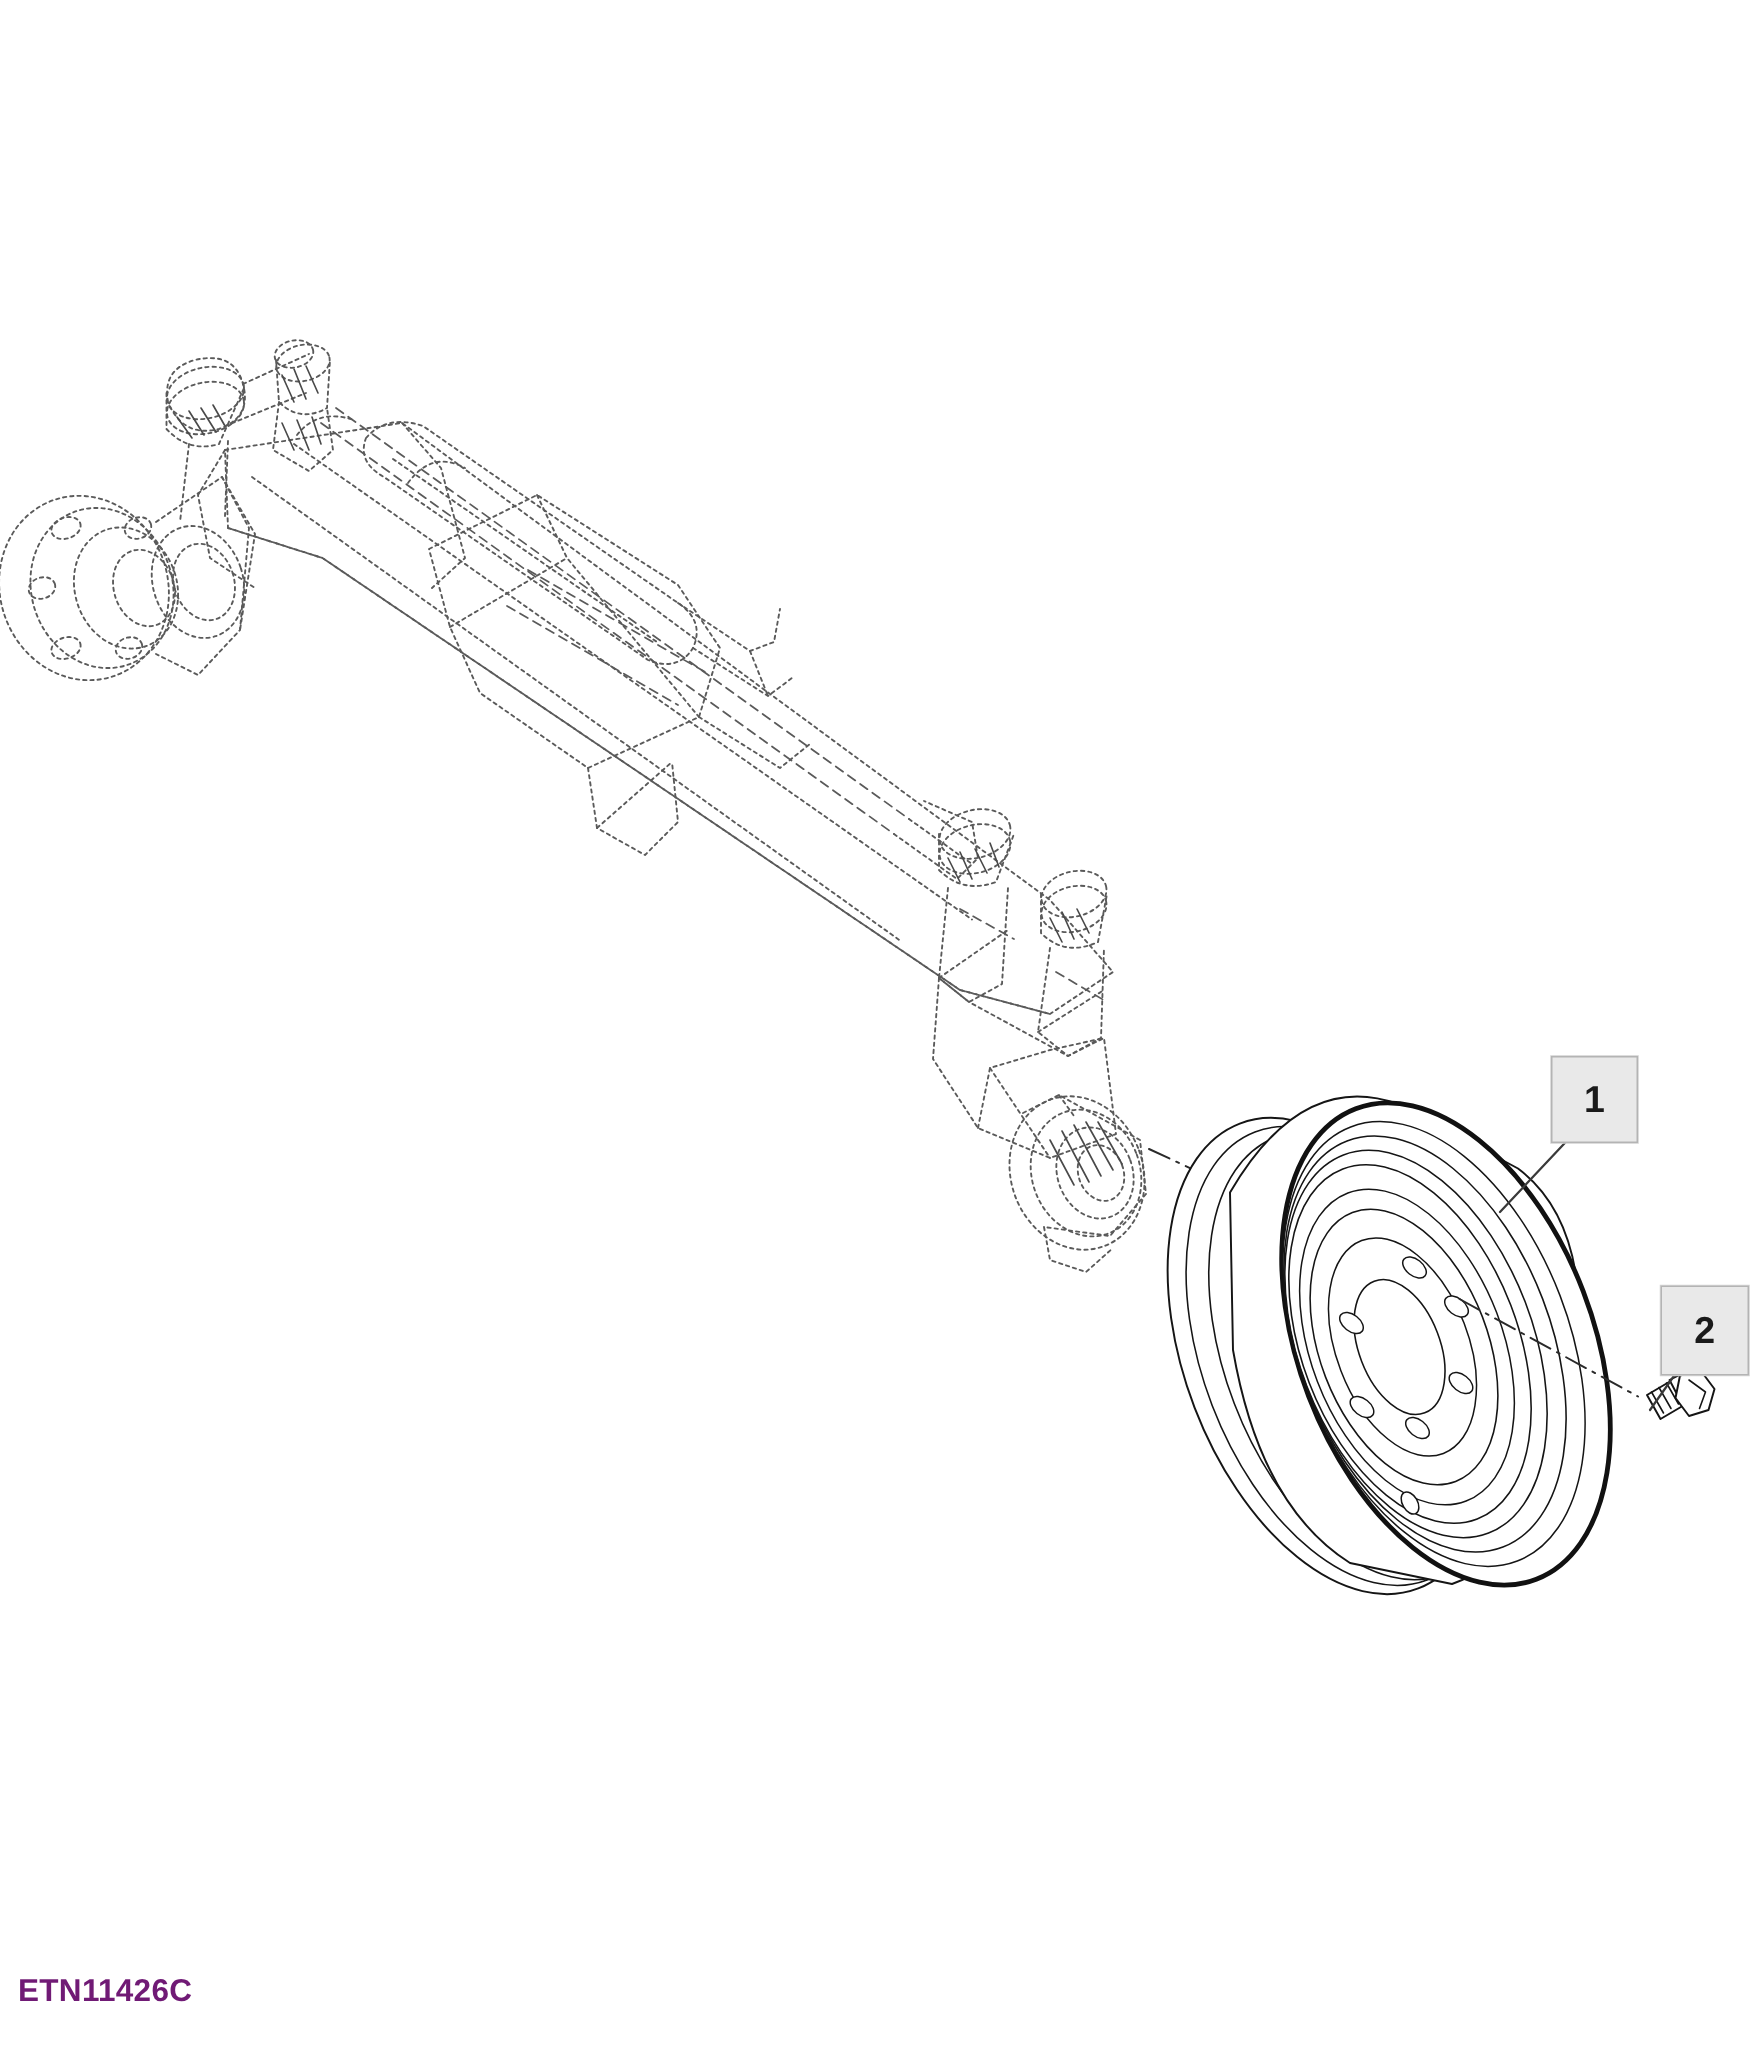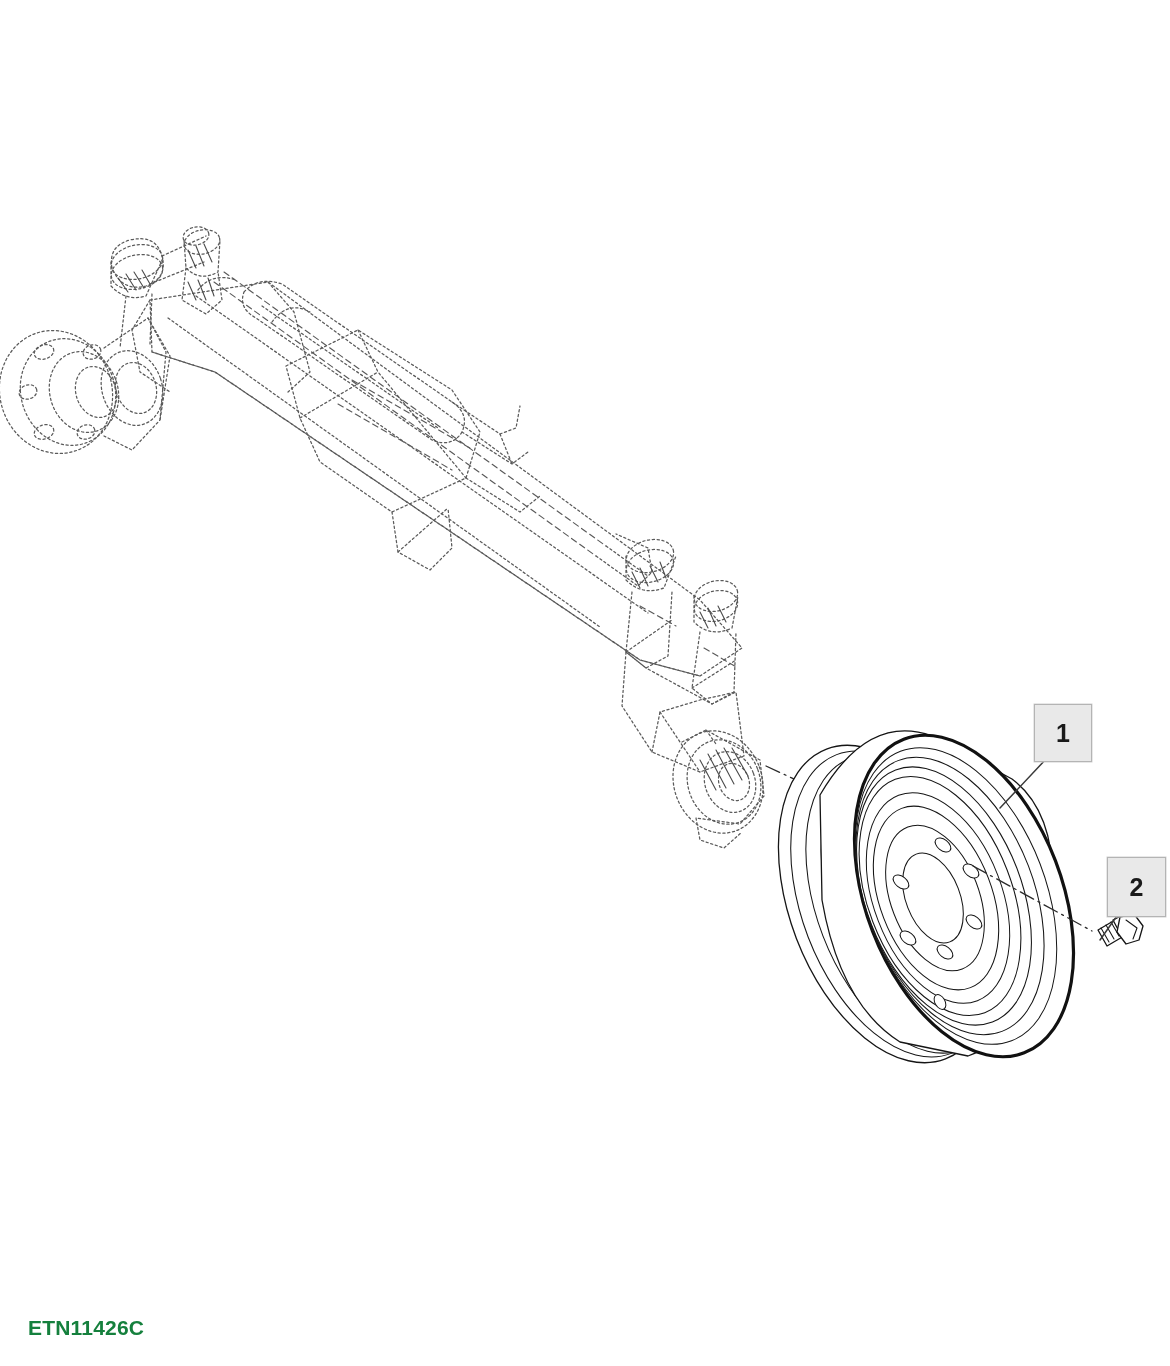--- a/index.html
+++ b/index.html
@@ -40,25 +40,25 @@
     font-weight: bold;
     color: #1a1a1a;
     font-family: "Liberation Sans", sans-serif;
     letter-spacing: 0px;
     user-select: none;
   }
   #callout-1 { left: 1034px; top: 704px; width: 56px; height: 56px; }
   #callout-2 { left: 1107px; top: 857px; width: 57px; height: 58px; }
   #figure-code {
     position: absolute;
-    left: 28px;
+    left: 12px;
     top: 1316px;
     font-size: 21px;
     font-weight: bold;
-    color: #15803d;
+    color: #701a75;
     font-family: "Liberation Sans", sans-serif;
     letter-spacing: 0.2px;
     white-space: nowrap;
   }
 </style>
 </head>
 <body>
 
 <div id="diagram-root">
 

